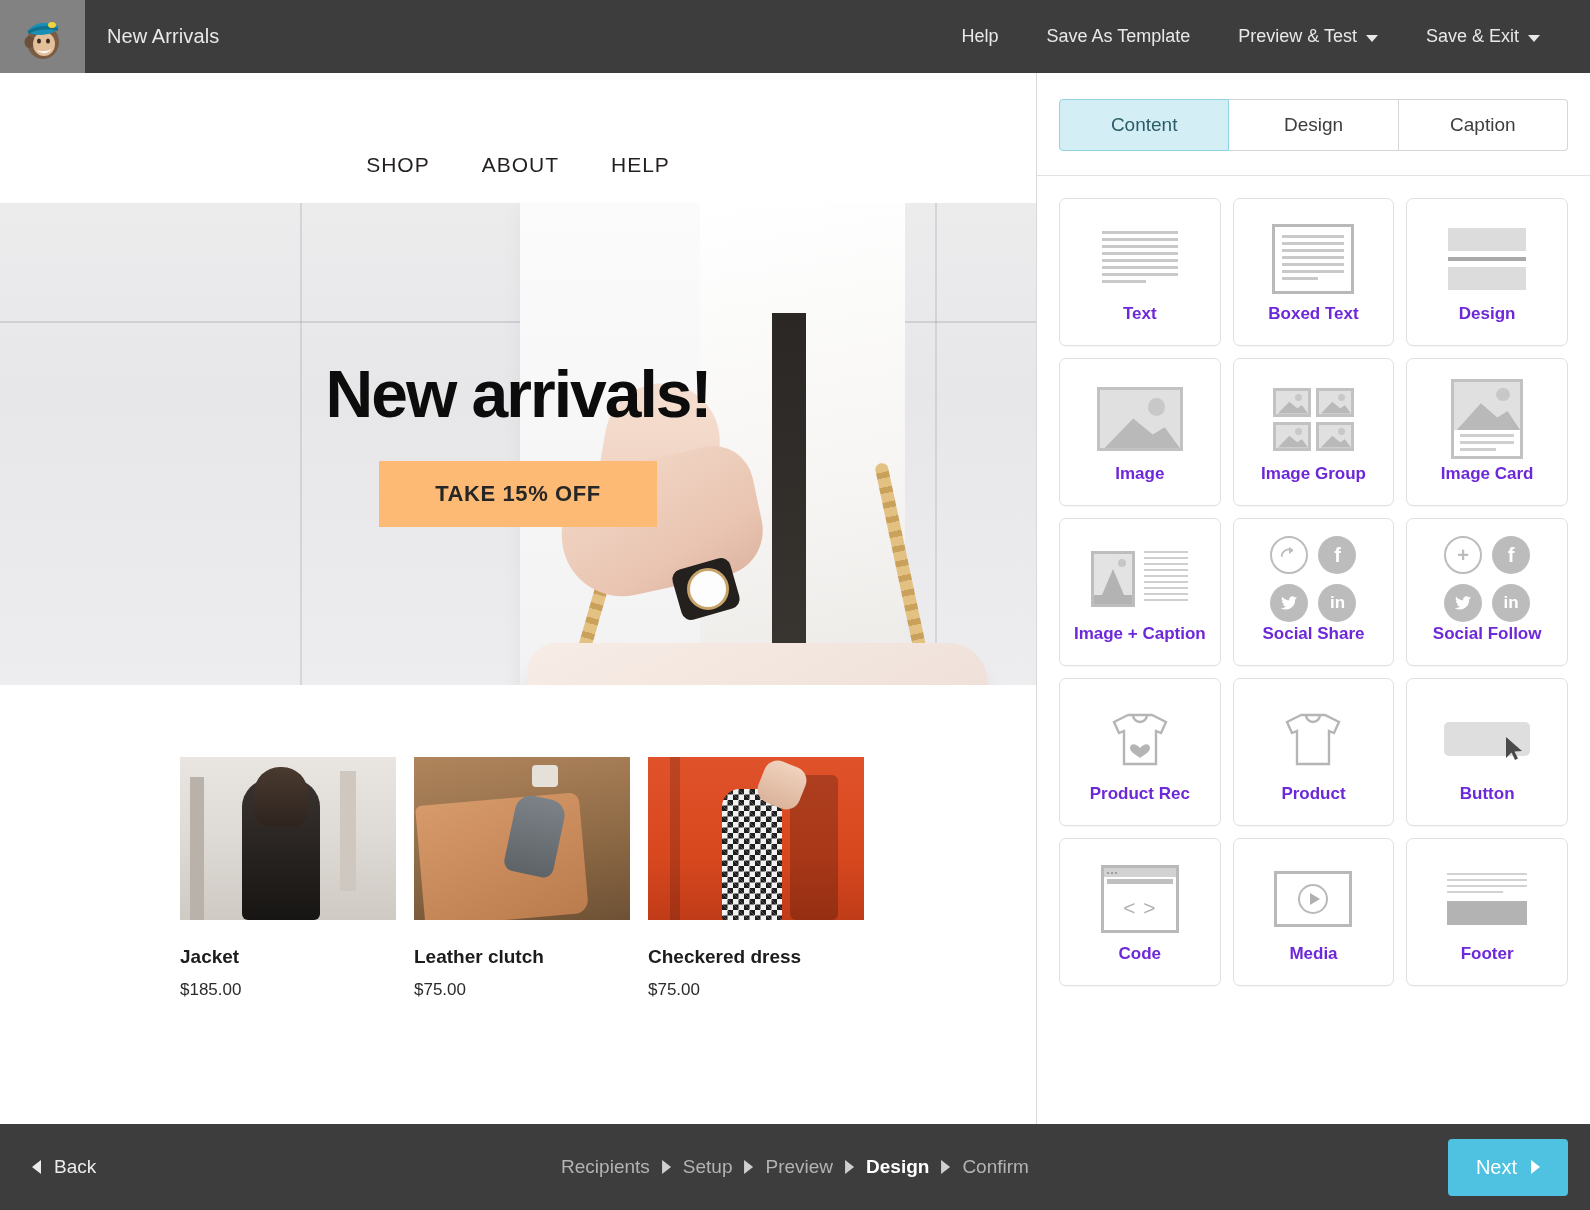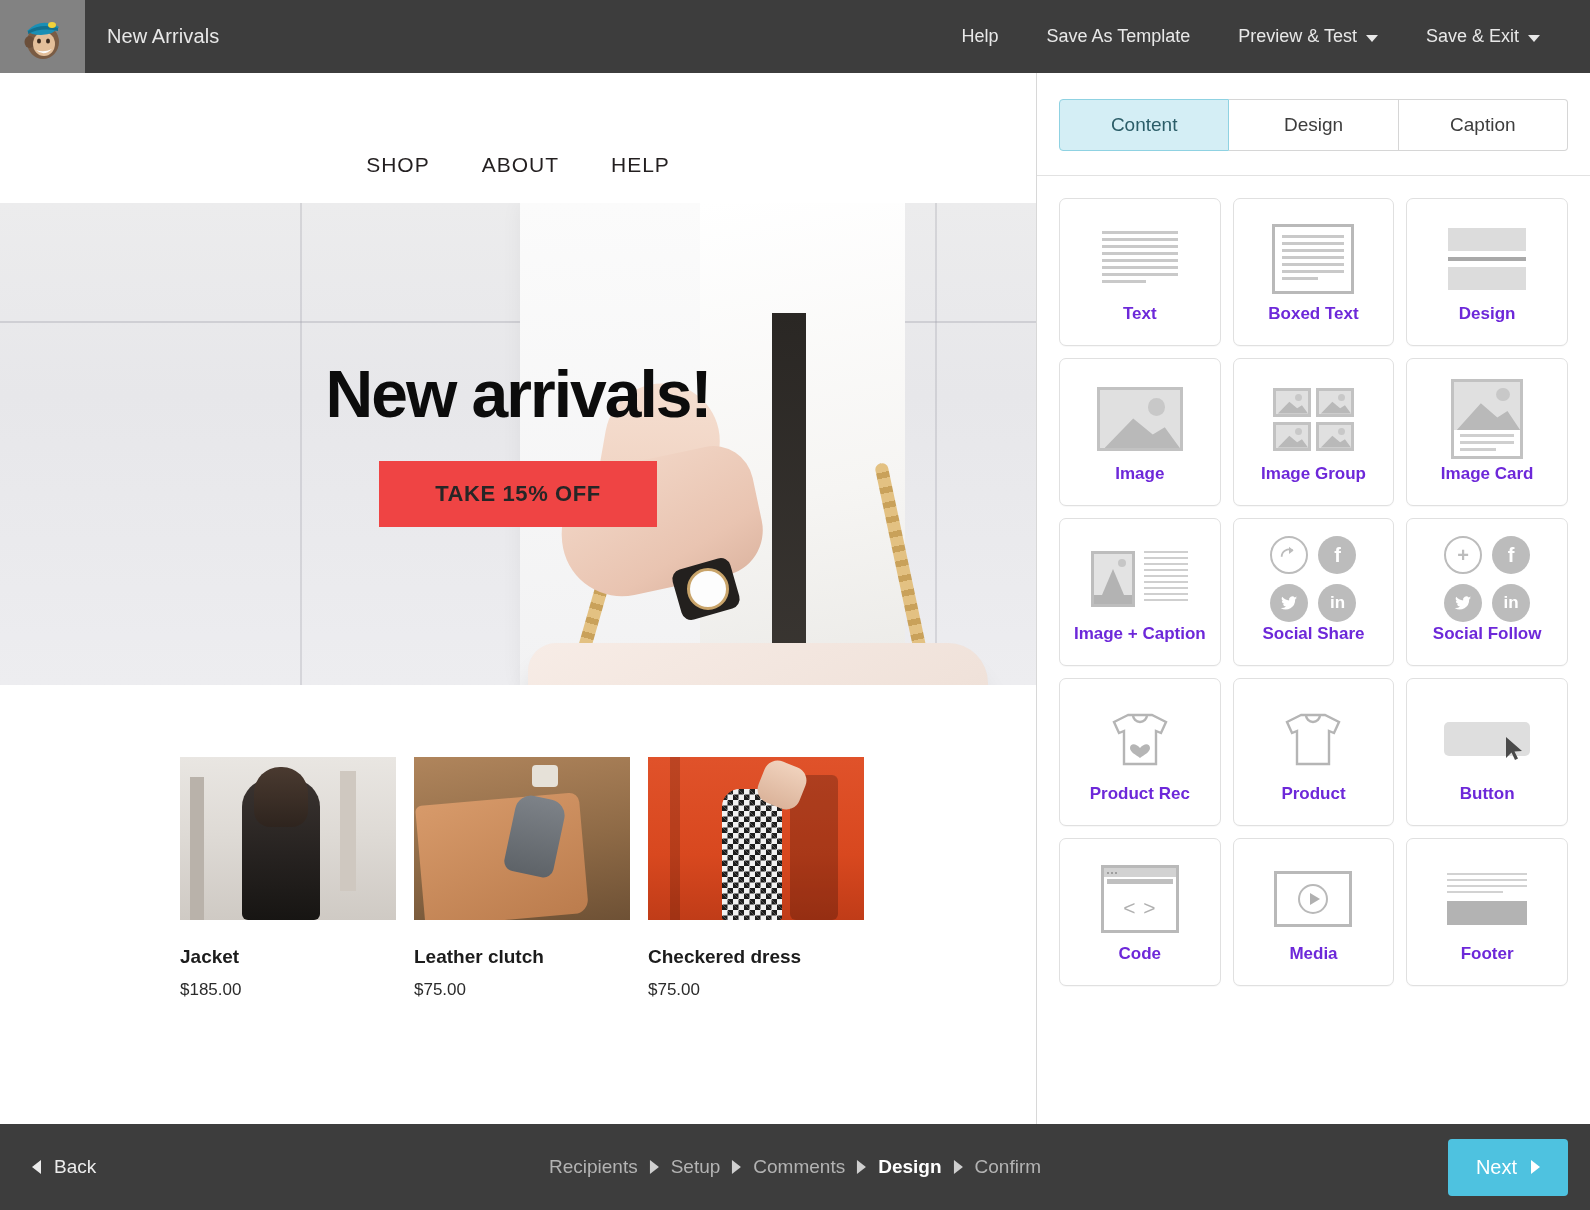--- a/index.html
+++ b/index.html
@@ -111,21 +111,21 @@
   .chain.l { left: 600px; top: 258px; height: 220px; transform: rotate(16deg); }
   .chain.r { left: 898px; top: 258px; height: 230px; transform: rotate(-12deg); }
   .hero-text {
     position: absolute; inset: 0; display: flex; flex-direction: column;
     align-items: center; justify-content: center; gap: 34px;
   }
   .hero-title {
     font-size: 66px; font-weight: bold; color: #0c0c0c; letter-spacing: -2px; line-height: 1;
   }
   .hero-btn {
-    background: #ef4444; color: #262626; font-weight: bold; font-size: 22px;
+    background: #fdba74; color: #262626; font-weight: bold; font-size: 22px;
     letter-spacing: .6px; padding: 20px 56px; cursor: pointer;
   }
 
   
   .products { display: flex; gap: 18px; padding: 72px 0 0 180px; background: #fff; }
   .product { width: 216px; }
   .p-img { width: 216px; height: 163px; position: relative; overflow: hidden; }
   .p-title { font-size: 19px; font-weight: bold; color: #1c1c1c; margin-top: 26px; }
   .p-price { font-size: 17px; color: #2b2b2b; margin-top: 12px; }
 
@@ -602,21 +602,21 @@
   <div class="bottombar">
     <div class="back-btn">
       <i class="chev-l"></i>
       <span>Back</span>
     </div>
     <div class="crumbs">
       <span class="crumb">Recipients</span>
       <i class="chev-r"></i>
       <span class="crumb">Setup</span>
       <i class="chev-r"></i>
-      <span class="crumb">Comments</span>
+      <span class="crumb">Preview</span>
       <i class="chev-r"></i>
       <span class="crumb current">Design</span>
       <i class="chev-r"></i>
       <span class="crumb">Confirm</span>
     </div>
     <div class="next-btn">
       <span>Next</span>
       <i class="chev-w"></i>
     </div>
   </div>

